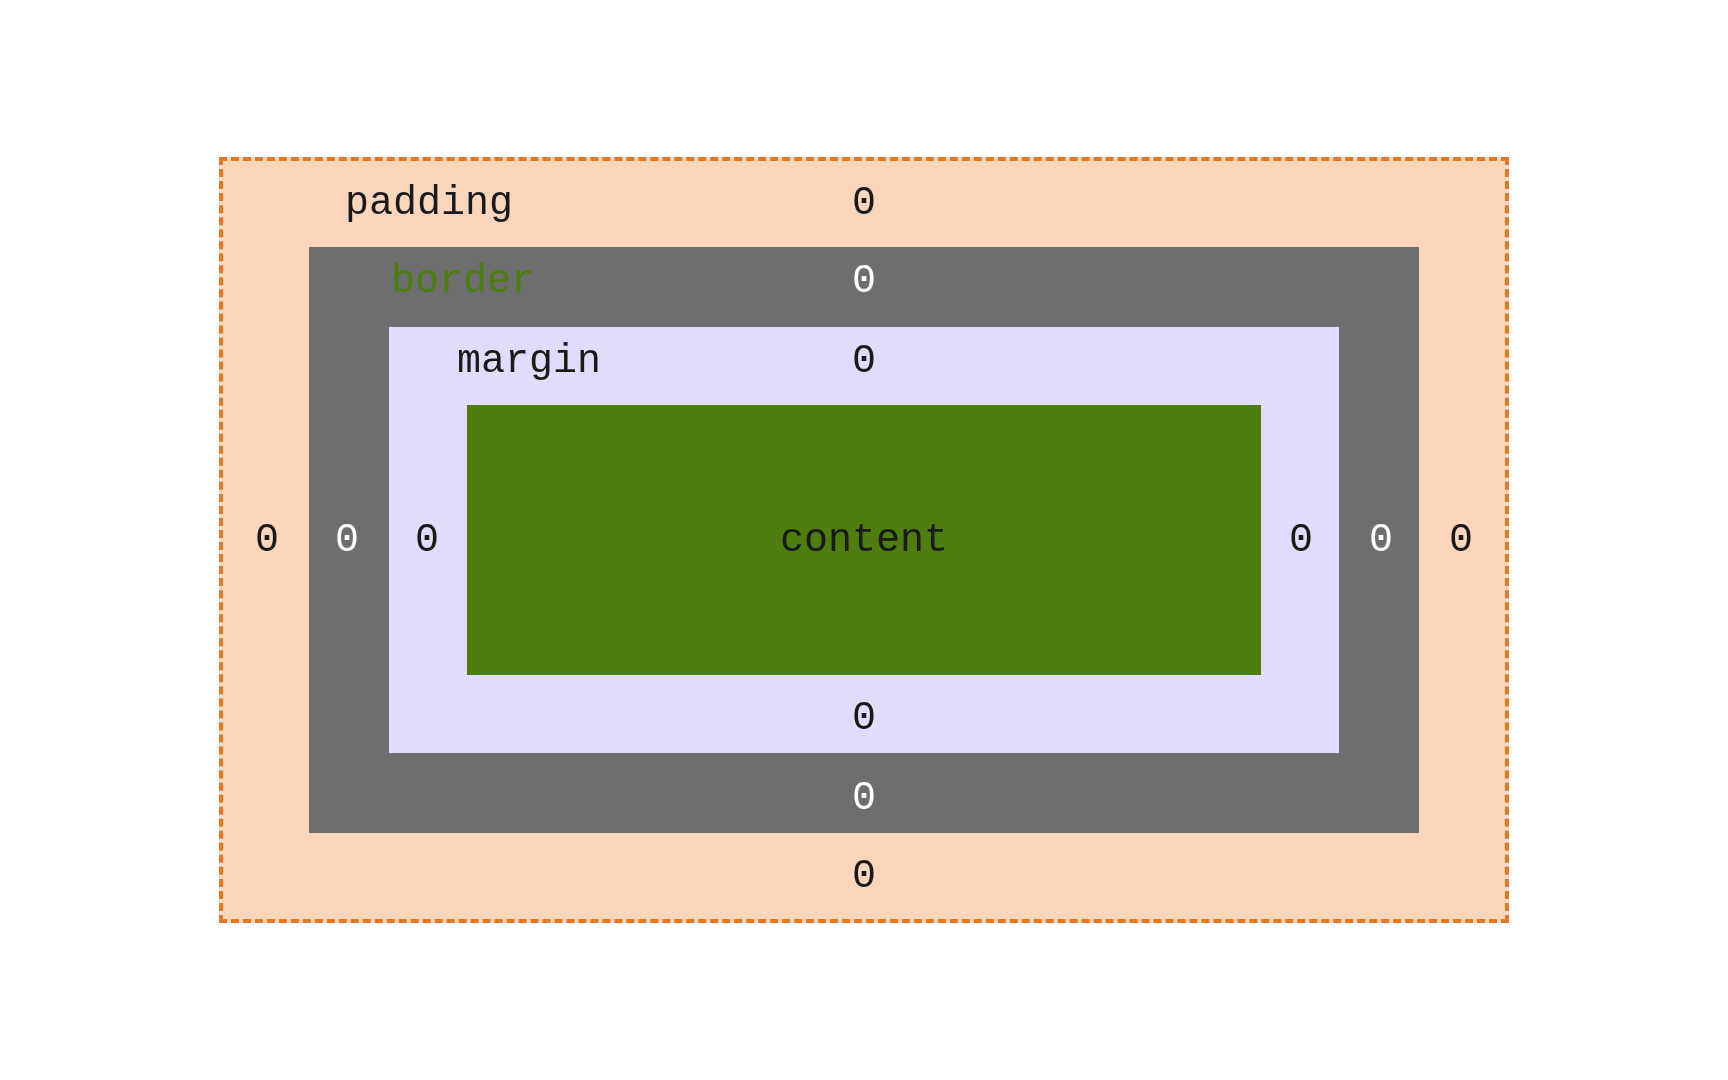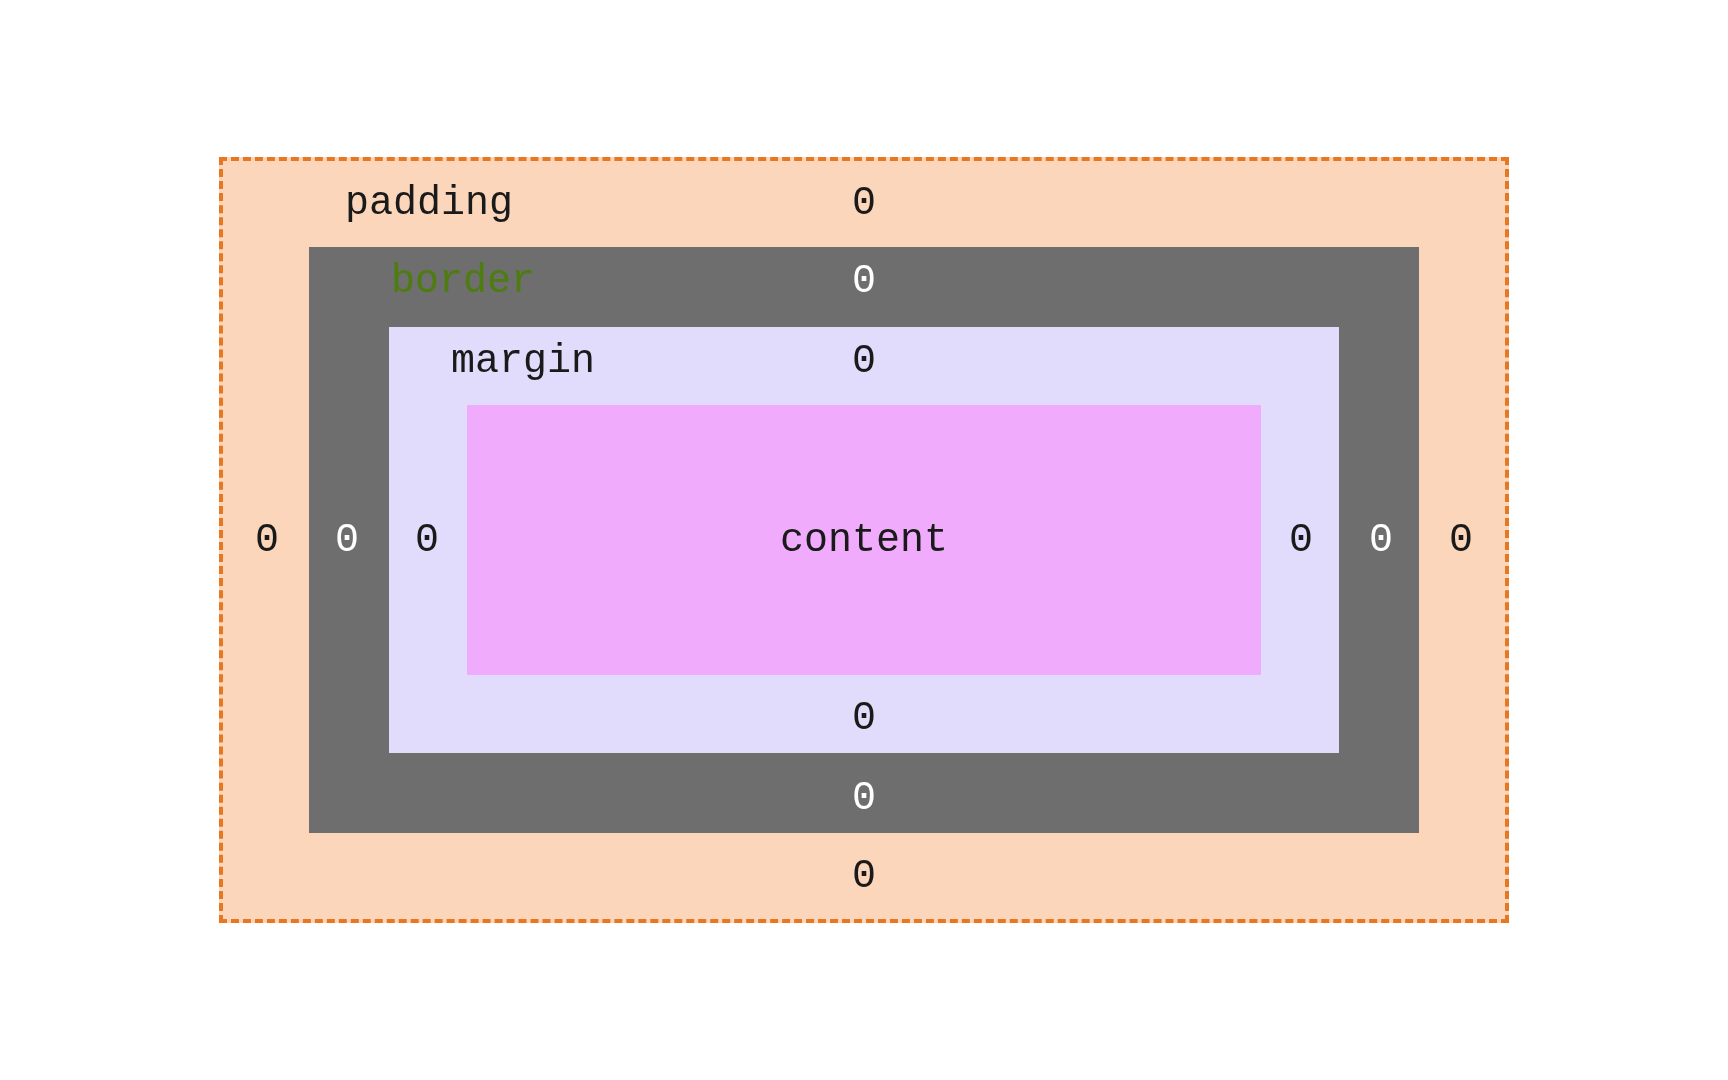--- a/index.html
+++ b/index.html
@@ -52,21 +52,21 @@
       background: #e1dcfb;
     }
     
     
     .content-layer {
       position: absolute;
       top: 248px;
       bottom: 248px;
       left: 248px;
       right: 248px;
-      background: #f0abfc;
+      background: #4d7c0f;
       display: flex;
       align-items: center;
       justify-content: center;
     }
     
     .label {
       position: absolute;
       font-size: 40px;
       color: #1a1a1a;
       font-family: "Courier New", Courier, monospace;
@@ -75,21 +75,21 @@
     .value {
       position: absolute;
       font-size: 40px;
       color: #1a1a1a;
       font-family: "Courier New", Courier, monospace;
     }
     
     
     .padding-label { top: 24px; left: 98px; margin-left: 28px; }
     .border-label  { top: 102px; left: 172px; color: #4d7c0f; }
-    .margin-label  { top: 182px; left: 232px; }
+    .margin-label  { top: 182px; left: 238px; }
     
     
     .padding-top-val { top: 24px; left: 50%; transform: translateX(-50%); }
     .border-top-val  { top: 102px; left: 50%; transform: translateX(-50%); color:#ffffff; }
     .margin-top-val  { top: 182px; left: 50%; transform: translateX(-50%); }
     
     
     .margin-bottom-val  { bottom: 182px; left: 50%; transform: translateX(-50%); }
     .border-bottom-val  { bottom: 102px; left: 50%; transform: translateX(-50%); color:#ffffff; }
     .padding-bottom-val { bottom: 24px; left: 50%; transform: translateX(-50%); }

